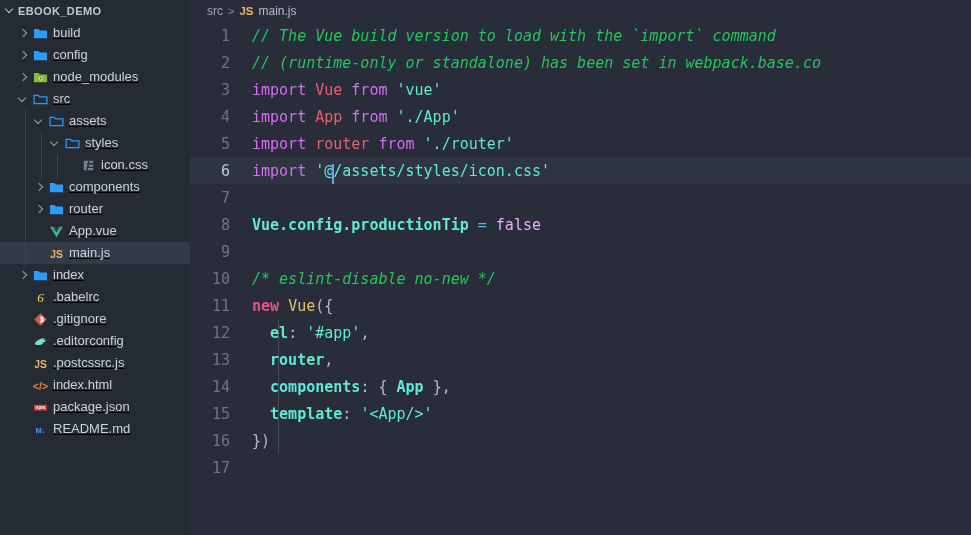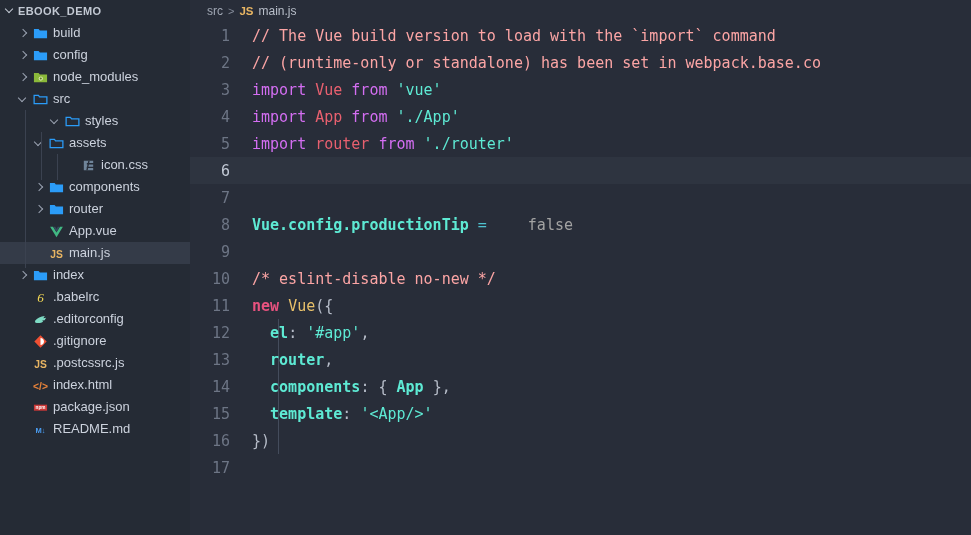--- a/index.html
+++ b/index.html
@@ -33,21 +33,21 @@
     font-size: 11px;
     font-weight: bold;
     letter-spacing: 0.4px;
     color: #c3c9d3;
     background: #252b35;
     text-transform: uppercase;
     user-select: none;
   }
   .sb-title .tw { margin-right: 3px; }
 
-  .tree { padding-top: 0px; }
+  .tree { padding-top: 0px; text-decoration: underline; }
   .row {
     height: 22px;
     display: flex;
     align-items: center;
     font-size: 13px;
     color: #ccd2dd;
     position: relative;
     white-space: nowrap;
     user-select: none;
   }
@@ -141,28 +141,28 @@
   }
   .cline.active .lnum { color: #c3cad6; }
   .ctext {
     flex: 1 1 auto;
     position: relative;
     font-size: 15px;
     letter-spacing: 0px;
   }
 
   
-  .t-comment { color: #fca5a5; }
+  .t-comment { color: #22c55e; font-style: italic; }
   .t-kw      { color: #d46ef2; }
   .t-kw2     { color: #e8606f; }
   .t-str     { color: #5eead4; }
   .t-prop    { color: #5eead4; font-weight: bold; }
   .t-punc    { color: #b7bdc9; }
   .t-op      { color: #4fc3d0; }
-  .t-num     { color: #a3a3a3; margin-left: 32px; }
+  .t-num     { color: #f0abfc; }
   .t-class   { color: #e9c16a; }
   .t-pink    { color: #e8527f; font-weight: bold; }
 
   
   .code-guide {
     position: absolute;
     width: 1px;
     background: #444c5c;
   }
   
@@ -229,42 +229,42 @@
             <span class="chev down"></span>
           </div>
           <div class="ficon">
             <svg width="15" height="15" viewBox="0 0 16 16">
               <path d="M1.2 3.6h4.6l1.2 1.5H14.8v7.4H1.2z" fill="none" stroke="#2b9cf8" stroke-width="1.35"></path>
             </svg>
           </div>
           <span class="lbl">src</span>
         </div>
         <div class="row">
+          <div style="flex: 0 0 32px;"></div>
+          <div class="twisty">
+            <span class="chev down"></span>
+          </div>
+          <div class="ficon">
+            <svg width="15" height="15" viewBox="0 0 16 16">
+              <path d="M1.2 3.6h4.6l1.2 1.5H14.8v7.4H1.2z" fill="none" stroke="#2b9cf8" stroke-width="1.35"></path>
+            </svg>
+          </div>
+          <span class="lbl">assets</span>
+        </div>
+        <div class="row">
           <div style="flex: 0 0 48px;"></div>
           <div class="twisty">
             <span class="chev down"></span>
           </div>
           <div class="ficon">
             <svg width="15" height="15" viewBox="0 0 16 16">
               <path d="M1.2 3.6h4.6l1.2 1.5H14.8v7.4H1.2z" fill="none" stroke="#2b9cf8" stroke-width="1.35"></path>
             </svg>
           </div>
           <span class="lbl">styles</span>
-        </div>
-        <div class="row">
-          <div style="flex: 0 0 32px;"></div>
-          <div class="twisty">
-            <span class="chev down"></span>
-          </div>
-          <div class="ficon">
-            <svg width="15" height="15" viewBox="0 0 16 16">
-              <path d="M1.2 3.6h4.6l1.2 1.5H14.8v7.4H1.2z" fill="none" stroke="#2b9cf8" stroke-width="1.35"></path>
-            </svg>
-          </div>
-          <span class="lbl">assets</span>
         </div>
         <div class="row">
           <div style="flex: 0 0 64px;"></div>
           <div class="twisty"></div>
           <div class="ficon">
             <svg width="15" height="15" viewBox="0 0 16 16">
               <path d="M3 3h10v2.4H6.2v1.5H13v2.3H6.2v1.4H13V13H3z" fill="#6f8499"></path>
               <rect x="8.4" y="3" width="1.5" height="10" fill="#282d39" transform="skewX(-12)"></rect>
             </svg>
           </div>
@@ -335,35 +335,35 @@
               <text x="8" y="13" fill="#f5da55" font-size="14" text-anchor="middle" font-style="italic" font-family="&quot;Liberation Serif&quot;, serif">6</text>
             </svg>
           </div>
           <span class="lbl">.babelrc</span>
         </div>
         <div class="row">
           <div style="flex: 0 0 16px;"></div>
           <div class="twisty"></div>
           <div class="ficon">
             <svg width="15" height="15" viewBox="0 0 16 16">
-              <path d="M2 9.5c2.4-3.2 6.3-5 10.6-5.3L11 6.6l3-.4-1.6 2.6-2.6.2 1 1.1C9 11.9 5.6 12.3 2.6 11.4z" fill="#7edbc4"></path>
-            </svg>
-          </div>
-          <span class="lbl">.editorconfig</span>
-        </div>
-        <div class="row">
-          <div style="flex: 0 0 16px;"></div>
-          <div class="twisty"></div>
-          <div class="ficon">
-            <svg width="15" height="15" viewBox="0 0 16 16">
               <path d="M8 1.4 14.6 8 8 14.6 1.4 8z" fill="#f05033"></path>
               <path d="M8 4.2v7.6c2.1 0 3.7-1.7 3.7-3.8S10.1 4.2 8 4.2z" fill="#fff"></path>
             </svg>
           </div>
           <span class="lbl">.gitignore</span>
+        </div>
+        <div class="row">
+          <div style="flex: 0 0 16px;"></div>
+          <div class="twisty"></div>
+          <div class="ficon">
+            <svg width="15" height="15" viewBox="0 0 16 16">
+              <path d="M2 9.5c2.4-3.2 6.3-5 10.6-5.3L11 6.6l3-.4-1.6 2.6-2.6.2 1 1.1C9 11.9 5.6 12.3 2.6 11.4z" fill="#7edbc4"></path>
+            </svg>
+          </div>
+          <span class="lbl">.editorconfig</span>
         </div>
         <div class="row">
           <div style="flex: 0 0 16px;"></div>
           <div class="twisty"></div>
           <div class="ficon">
             <svg width="15" height="15" viewBox="0 0 16 16">
               <text x="8" y="12.5" fill="#e8b563" font-size="11" font-weight="bold" text-anchor="middle" font-family="&quot;Liberation Sans&quot;, sans-serif">JS</text>
             </svg>
           </div>
           <span class="lbl">.postcssrc.js</span>
@@ -412,21 +412,21 @@
       <span class="bc-js">JS</span>
       <span class="bc-name">main.js</span>
     </div>
     <div class="code-area" id="code-area">
       <div class="code-guide" style="left:88px; top:297px; height:135px;"></div>
     <div class="cline"><div class="lnum">1</div><div class="ctext"><span class="t-comment">// The Vue build version to load with the `import` command</span></div></div>
         <div class="cline"><div class="lnum">2</div><div class="ctext"><span class="t-comment">// (runtime-only or standalone) has been set in webpack.base.co</span></div></div>
         <div class="cline"><div class="lnum">3</div><div class="ctext"><span class="t-kw">import</span><span> </span><span class="t-kw2">Vue</span><span> </span><span class="t-kw">from</span><span> </span><span class="t-str">'vue'</span></div></div>
         <div class="cline"><div class="lnum">4</div><div class="ctext"><span class="t-kw">import</span><span> </span><span class="t-kw2">App</span><span> </span><span class="t-kw">from</span><span> </span><span class="t-str">'./App'</span></div></div>
         <div class="cline"><div class="lnum">5</div><div class="ctext"><span class="t-kw">import</span><span> </span><span class="t-kw2">router</span><span> </span><span class="t-kw">from</span><span> </span><span class="t-str">'./router'</span></div></div>
-        <div class="cline active"><div class="lnum">6</div></div>
+        <div class="cline active"><div class="lnum">6</div><div class="ctext"><span class="t-kw">import</span><span> </span><span class="t-str">'@</span><span class="cursor" style="position: relative; display: inline-block; top: 3px; vertical-align: middle; margin-left: -1px; margin-right: -1px;"></span><span class="t-str">/assets/styles/icon.css'</span></div></div>
         <div class="cline"><div class="lnum">7</div><div class="ctext"></div></div>
         <div class="cline"><div class="lnum">8</div><div class="ctext"><span class="t-prop">Vue.config.productionTip</span><span> </span><span class="t-op">=</span><span> </span><span class="t-num">false</span></div></div>
         <div class="cline"><div class="lnum">9</div><div class="ctext"></div></div>
         <div class="cline"><div class="lnum">10</div><div class="ctext"><span class="t-comment">/* eslint-disable no-new */</span></div></div>
         <div class="cline"><div class="lnum">11</div><div class="ctext"><span class="t-pink">new</span><span> </span><span class="t-class">Vue</span><span class="t-punc">({</span></div></div>
         <div class="cline"><div class="lnum">12</div><div class="ctext"><span>  </span><span class="t-prop">el</span><span class="t-punc">:</span><span> </span><span class="t-str">'#app'</span><span class="t-punc">,</span></div></div>
         <div class="cline"><div class="lnum">13</div><div class="ctext"><span>  </span><span class="t-prop">router</span><span class="t-punc">,</span></div></div>
         <div class="cline"><div class="lnum">14</div><div class="ctext"><span>  </span><span class="t-prop">components</span><span class="t-punc">:</span><span> </span><span class="t-punc">{</span><span> </span><span class="t-prop">App</span><span> </span><span class="t-punc">}</span><span class="t-punc">,</span></div></div>
         <div class="cline"><div class="lnum">15</div><div class="ctext"><span>  </span><span class="t-prop">template</span><span class="t-punc">:</span><span> </span><span class="t-str">'&lt;App/&gt;'</span></div></div>
         <div class="cline"><div class="lnum">16</div><div class="ctext"><span class="t-punc">})</span></div></div>

